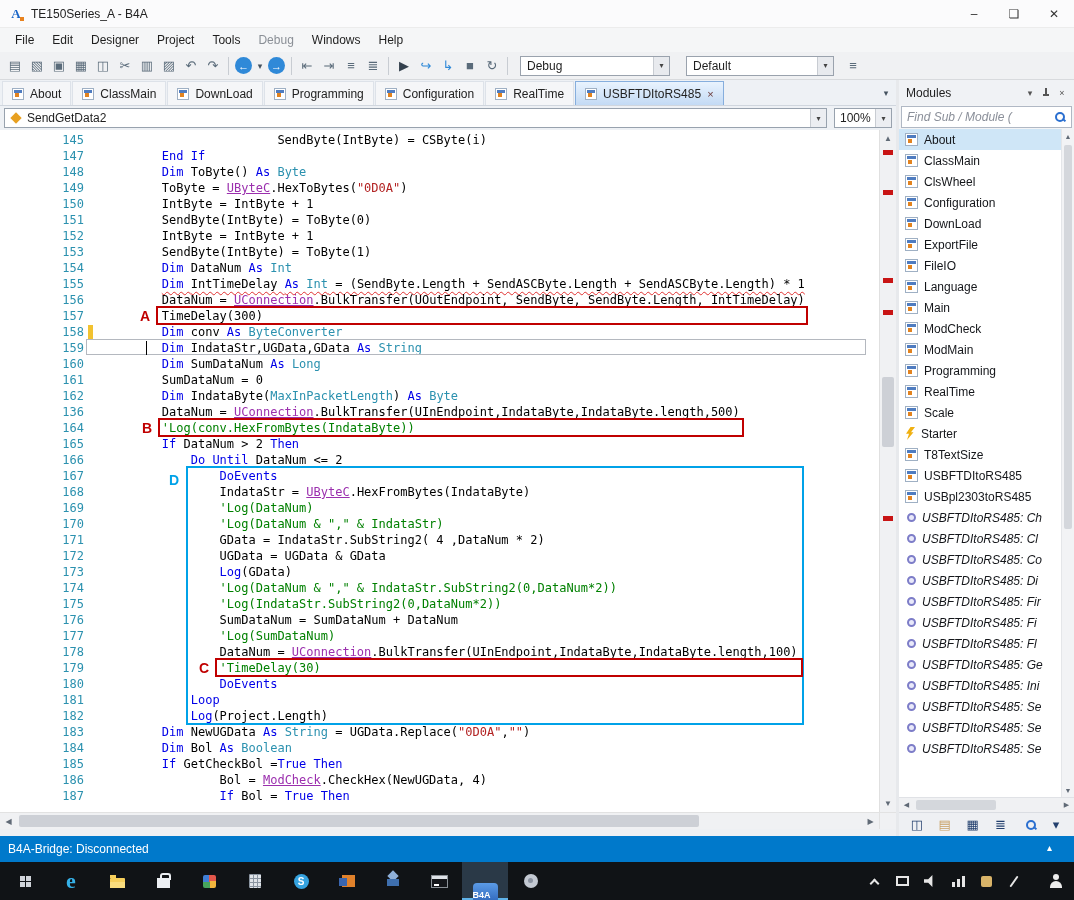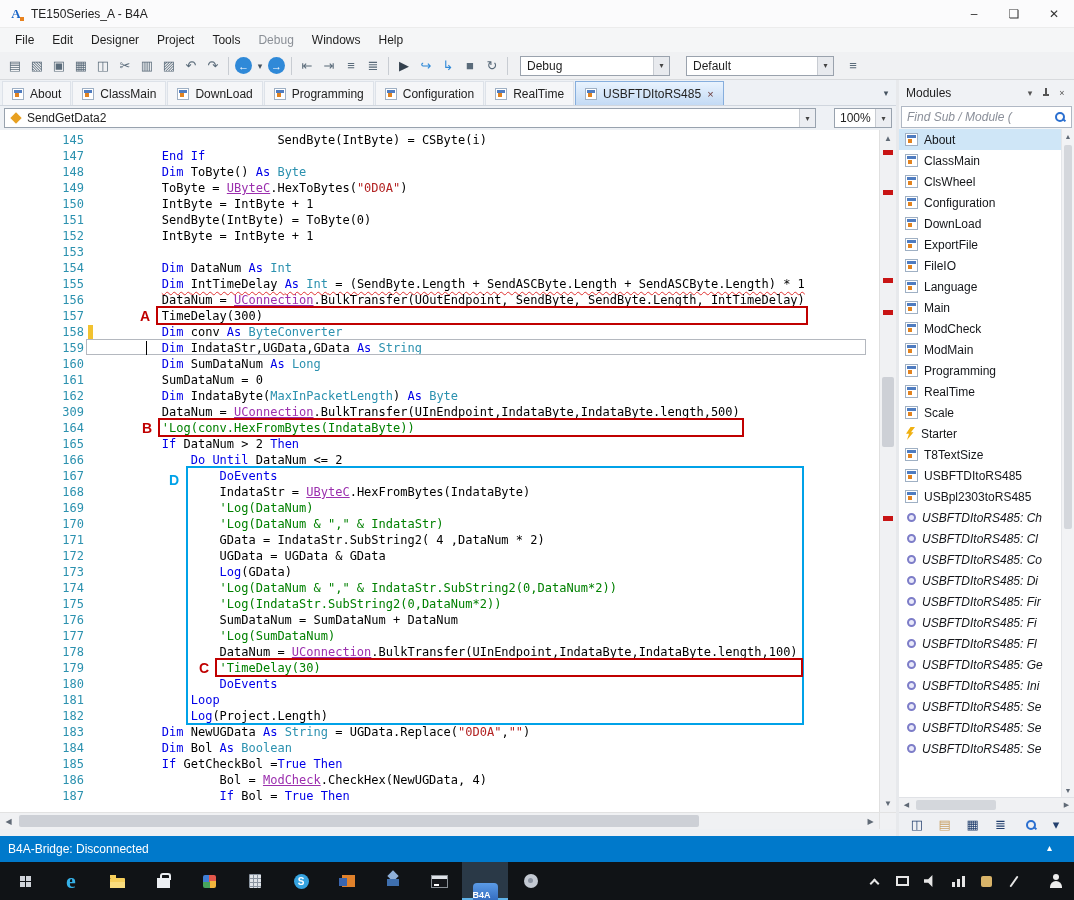--- a/index.html
+++ b/index.html
@@ -34,21 +34,21 @@
 
   
   .tabstrip { height:26px; background:#eef1f5; border-bottom:1px solid #d0d6de; display:flex; align-items:flex-end; padding-left:2px; }
   .tab { height:24px; display:flex; align-items:center; padding:0 9px; margin-right:1px; background:#f5f6f8; border:1px solid #dde2e9; border-bottom:none; color:#222; white-space:nowrap; }
   .tab.active { background:linear-gradient(#e9f3fe,#c3daf4); border-color:#86aedd; }
   .tabclose { margin-left:6px; color:#6b3a3a; font-size:11px; }
   .tabspacer { flex:1; }
   .taboverflow { width:20px; height:24px; display:flex; align-items:center; justify-content:center; color:#44525f; font-size:9px; }
 
   
-  .navrow { height:24px; background:#eef1f5; display:flex; align-items:center; padding:0 4px; gap:18px; }
+  .navrow { height:24px; background:#eef1f5; display:flex; align-items:center; padding:0 4px; gap:7px; }
   .combo { height:20px; background:#fff; border:1px solid #98a2ae; display:flex; align-items:center; padding-left:5px; }
   .combo .arr { margin-left:auto; width:16px; height:18px; display:flex; align-items:center; justify-content:center; background:#eceef2; border-left:1px solid #c8ccd2; font-size:8px; color:#444; }
   .combo-sub { flex:1; }
   .combo-zoom { width:58px; }
   .subico { width:8px; height:8px; background:#e8a020; transform:rotate(45deg); margin-right:7px; margin-left:2px; }
 
   
   .editorwrap { display:flex; height:682px; background:#fff; }
   .editormain { width:879px; height:682px; overflow:hidden; position:relative; padding-top:2px; }
   .cl { display:flex; height:16px; font-family:"DejaVu Sans Mono", monospace; font-size:12px; line-height:16px; }
@@ -309,20 +309,21 @@
               <span class="ct">        <span class="c-p">SendByte(IntByte) = ToByte(0)</span></span>
             </div>
             <div class="cl">
               <span class="ln">152</span>
               <span class="mk"></span>
               <span class="ct">        <span class="c-p">IntByte = IntByte + 1</span></span>
             </div>
             <div class="cl">
               <span class="ln">153</span>
               <span class="mk"></span>
+              <span class="ct">        <span class="c-p">SendByte(IntByte) = ToByte(1)</span></span>
             </div>
             <div class="cl">
               <span class="ln">154</span>
               <span class="mk"></span>
               <span class="ct">        <span class="c-k">Dim </span><span class="c-p">DataNum </span><span class="c-k">As </span><span class="c-t">Int</span></span>
             </div>
             <div class="cl">
               <span class="ln">155</span>
               <span class="mk"></span>
               <span class="ct">        <span class="c-k warn">Dim </span><span class="c-p warn">IntTimeDelay </span><span class="c-k warn">As </span><span class="c-t warn">Int</span><span class="c-p warn"> = (SendByte.Length + SendASCByte.Length + SendASCByte.Length) * 1</span></span>
@@ -358,21 +359,21 @@
               <span class="ln">161</span>
               <span class="mk"></span>
               <span class="ct">        <span class="c-p">SumDataNum = 0</span></span>
             </div>
             <div class="cl">
               <span class="ln">162</span>
               <span class="mk"></span>
               <span class="ct">        <span class="c-k">Dim </span><span class="c-p">IndataByte(</span><span class="c-t">MaxInPacketLength</span><span class="c-p">) </span><span class="c-k">As </span><span class="c-t">Byte</span></span>
             </div>
             <div class="cl">
-              <span class="ln">309</span>
+              <span class="ln">136</span>
               <span class="mk"></span>
               <span class="ct">        <span class="c-p">DataNum = </span><span class="c-m">UConnection</span><span class="c-p">.BulkTransfer(UInEndpoint,IndataByte,IndataByte.length,500)</span></span>
             </div>
             <div class="cl">
               <span class="ln">164</span>
               <span class="mk"></span>
               <span class="ct">        <span class="c-c">'Log(conv.HexFromBytes(IndataByte))</span></span>
             </div>
             <div class="cl">
               <span class="ln">165</span>

